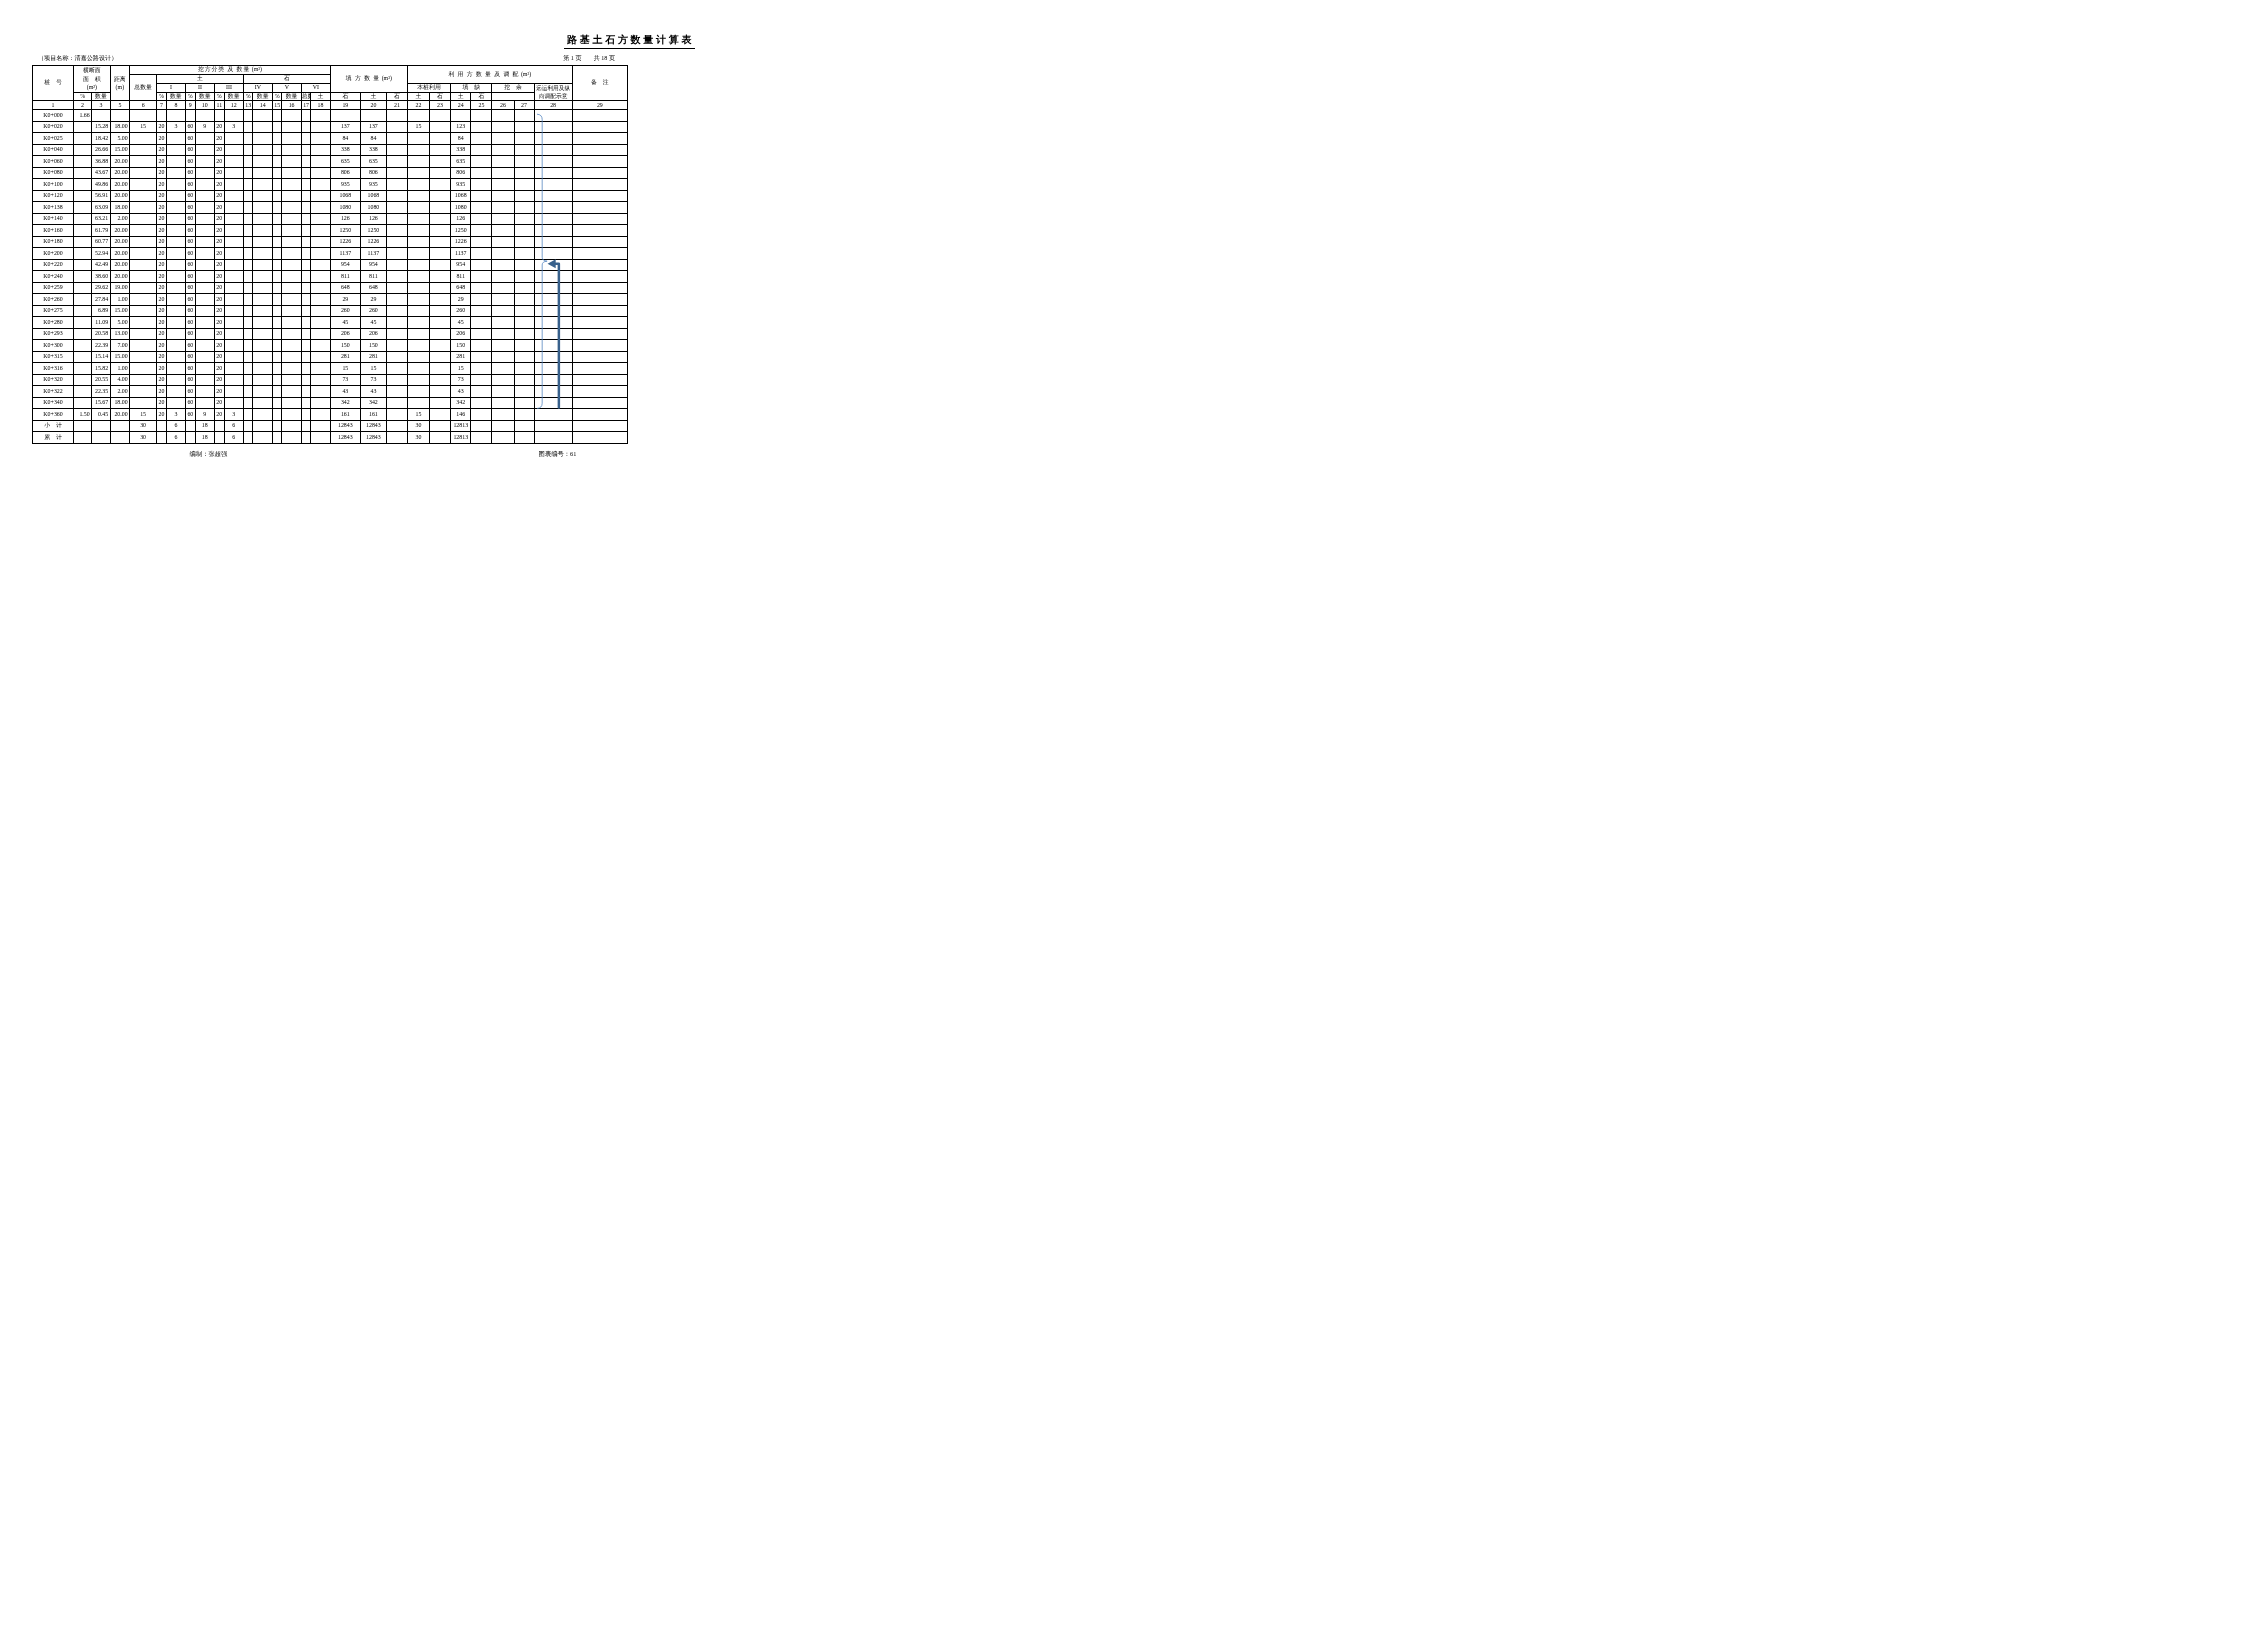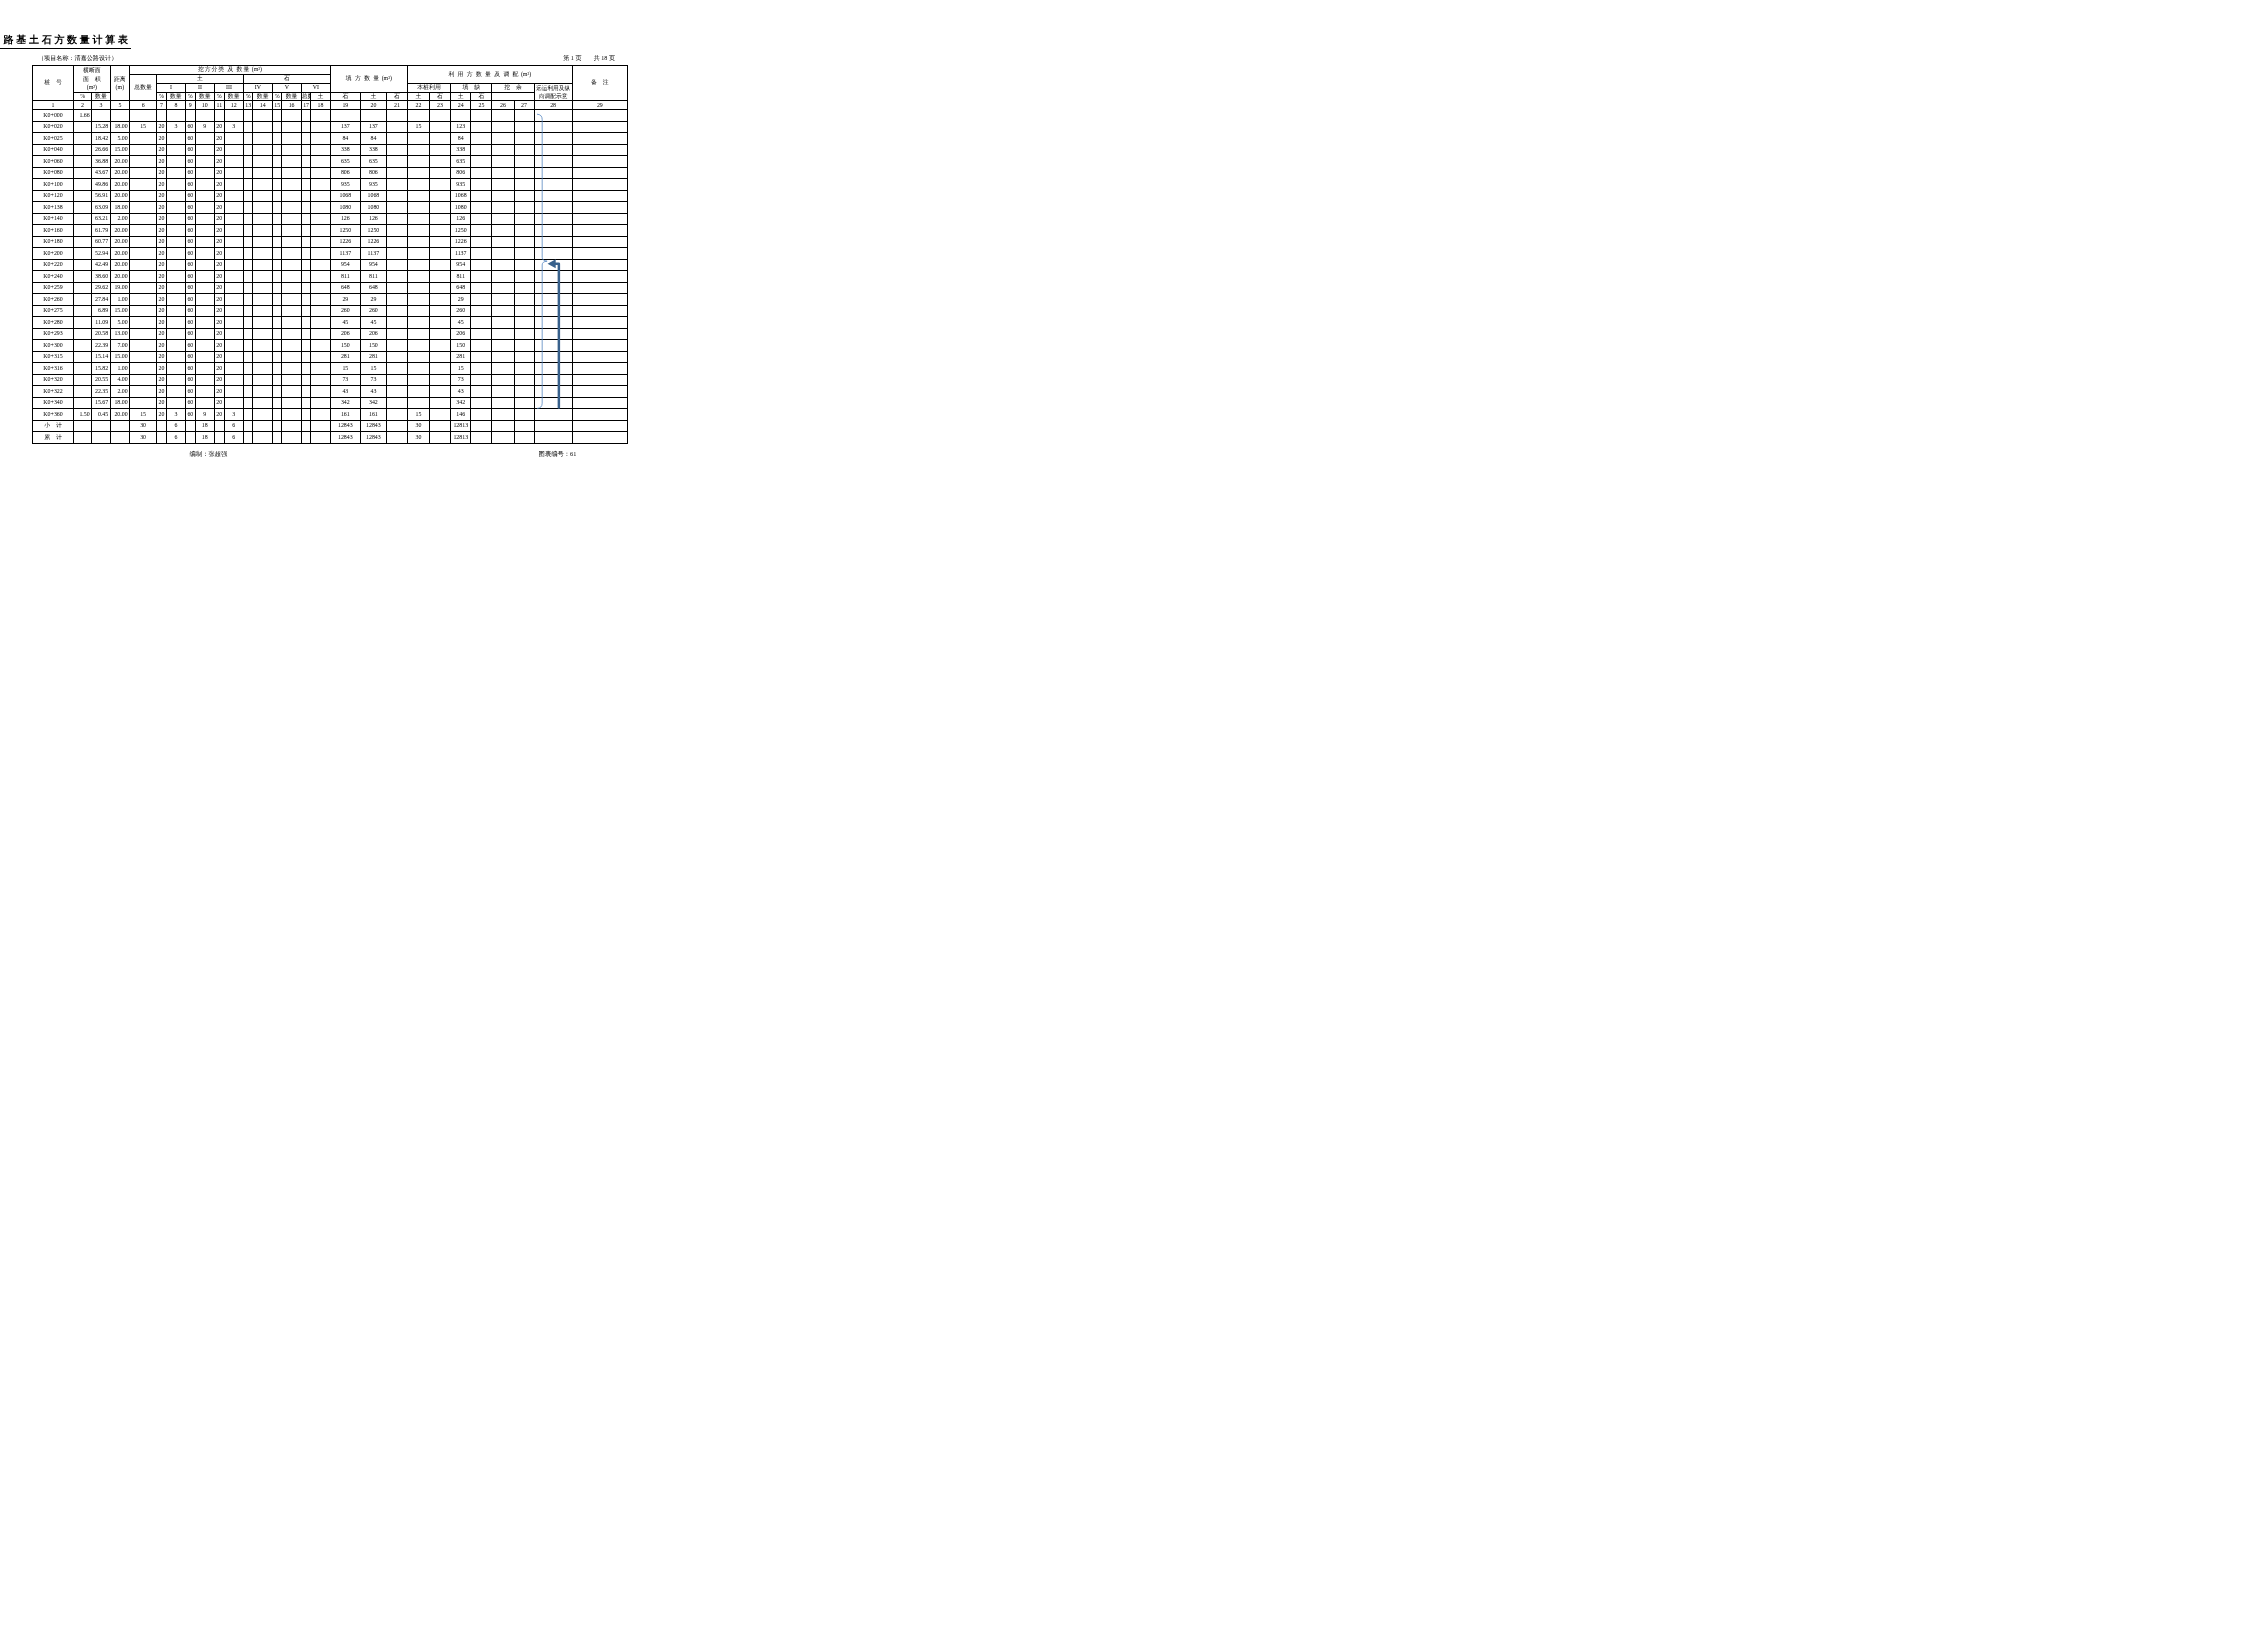--- a/index.html
+++ b/index.html
@@ -4,21 +4,21 @@
 <style>
   * { box-sizing: border-box; margin: 0; padding: 0; }
   html,body { background:#ffffff; }
   body {
     width: 695px; height: 491px; position: relative;
     font-family: "Liberation Serif", "DejaVu Serif", serif;
     color: #000; overflow: hidden;
   }
   .page { position:absolute; inset:0; background:#fff; }
 
-  .title-wrap { position:absolute; top:33px; left:0; width:100%; text-align:left; }
+  .title-wrap { position:absolute; top:33px; left:0; width:100%; text-align:right; }
   .title {
     display:inline-block; font-size:10px; font-weight:bold; letter-spacing:2.7px;
     border-bottom:1.1px solid #000; padding:0 0.9px 1.4px 3.6px;
   }
 
   .subtitle { position:absolute; top:54px; left:38px; font-size:6.1px; }
   .page-info { position:absolute; top:54px; left:497px; width:118px; text-align:right; font-size:6.1px; }
 
   table.sheet {
     position:absolute; left:32px; top:65px; width:596px;

